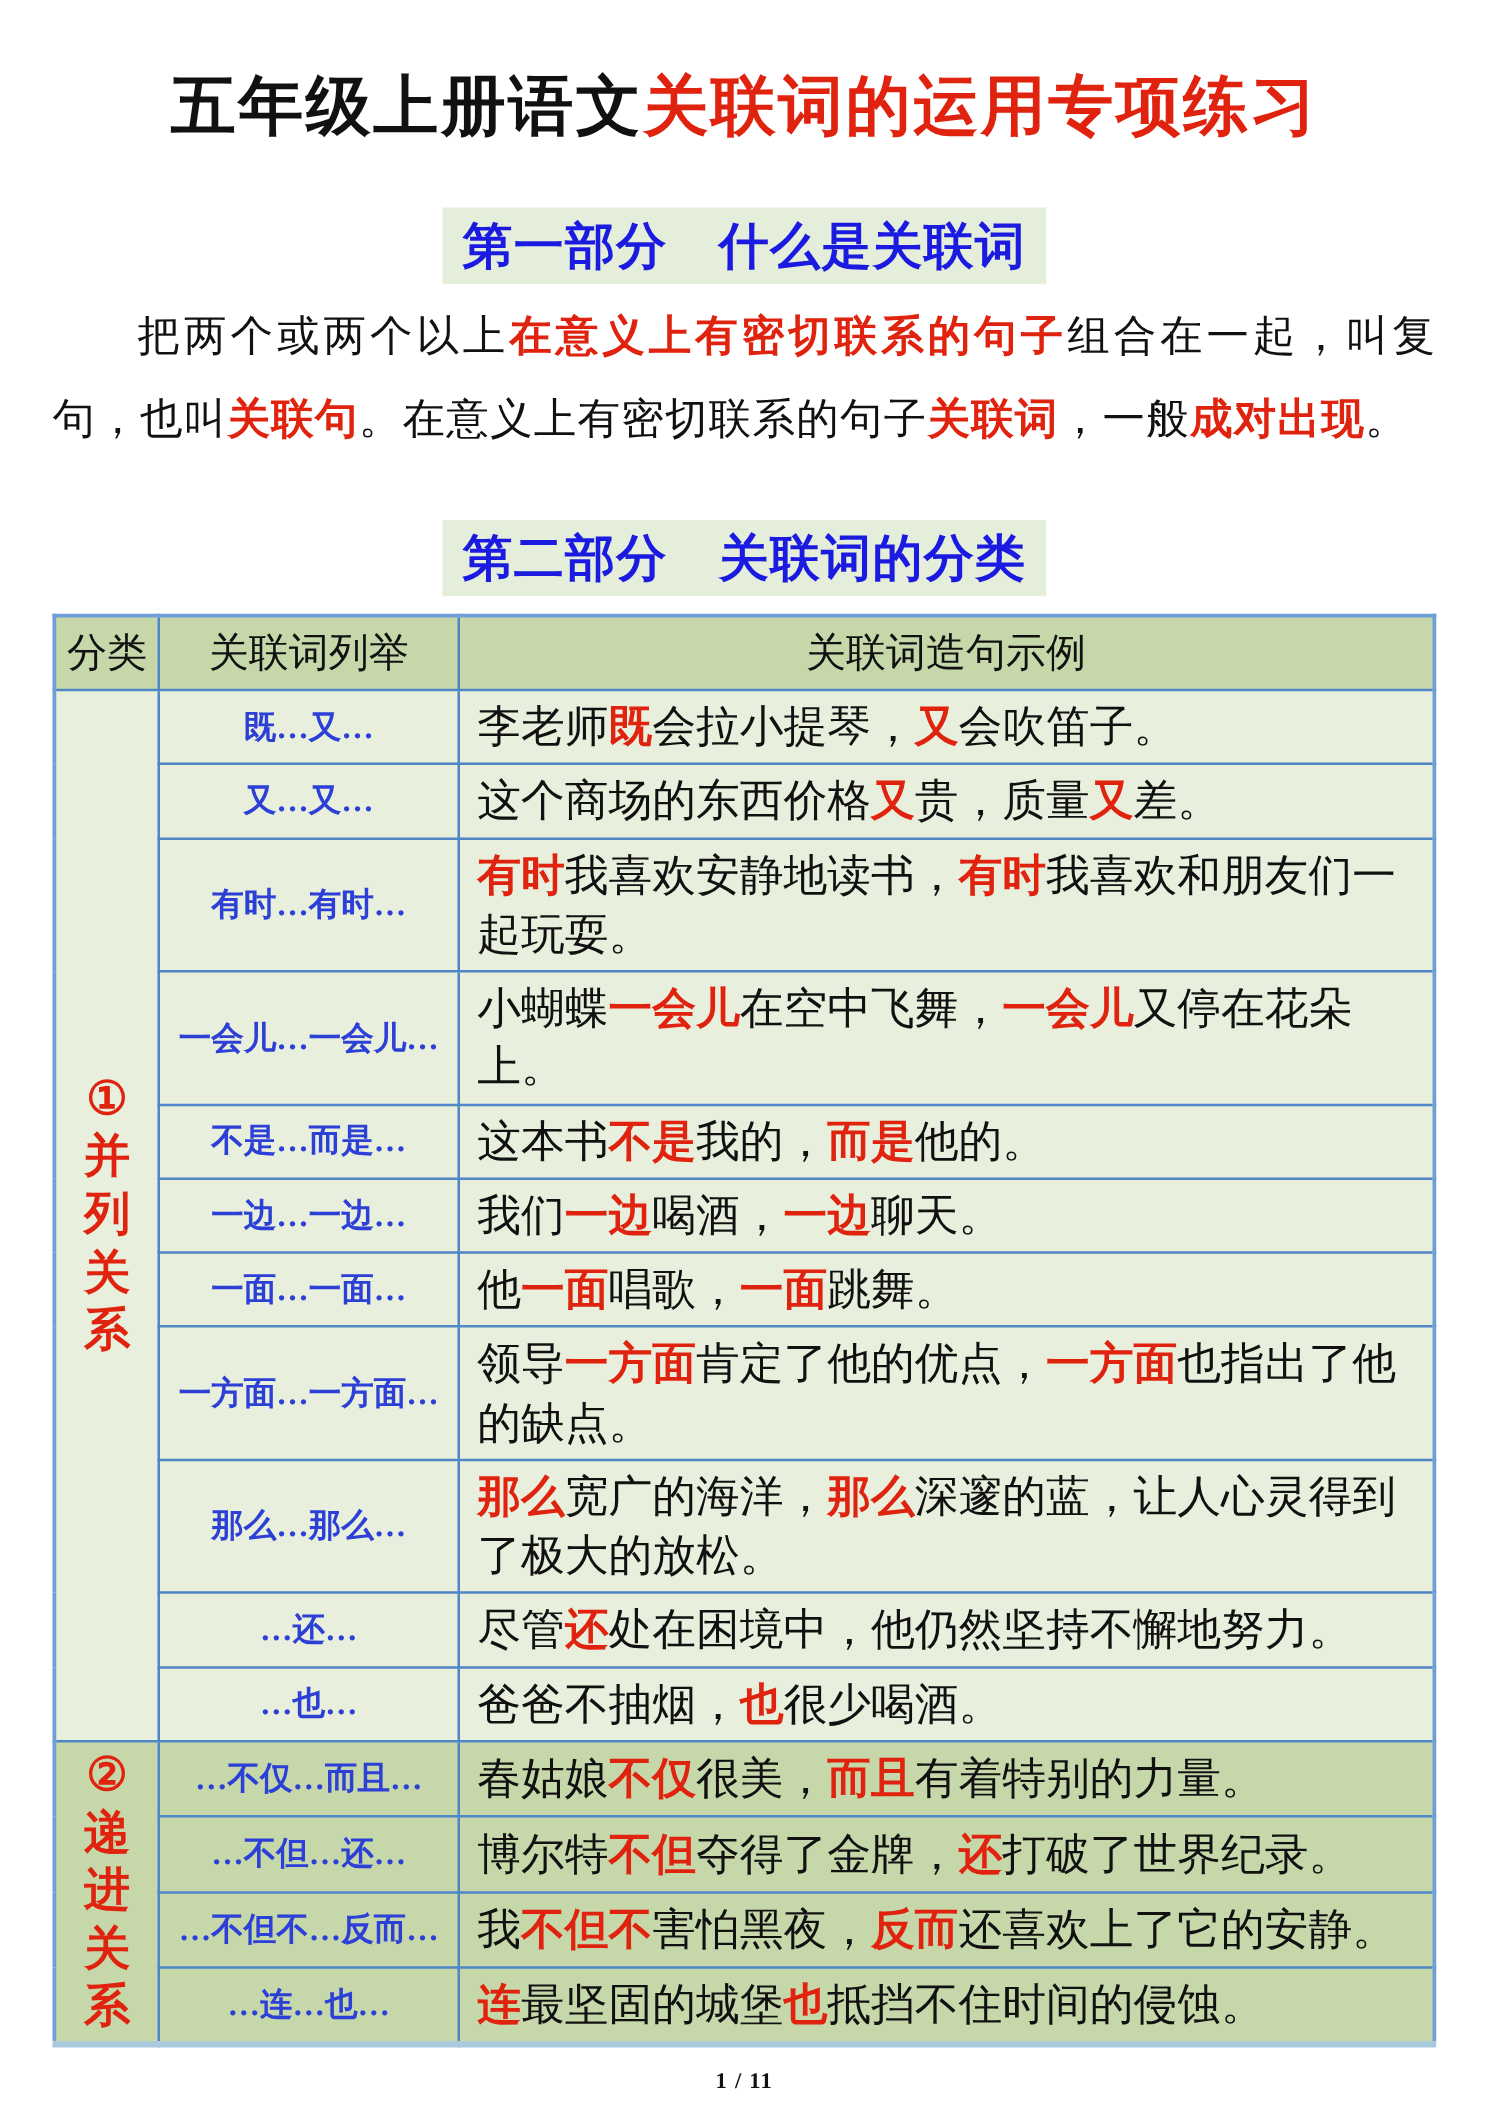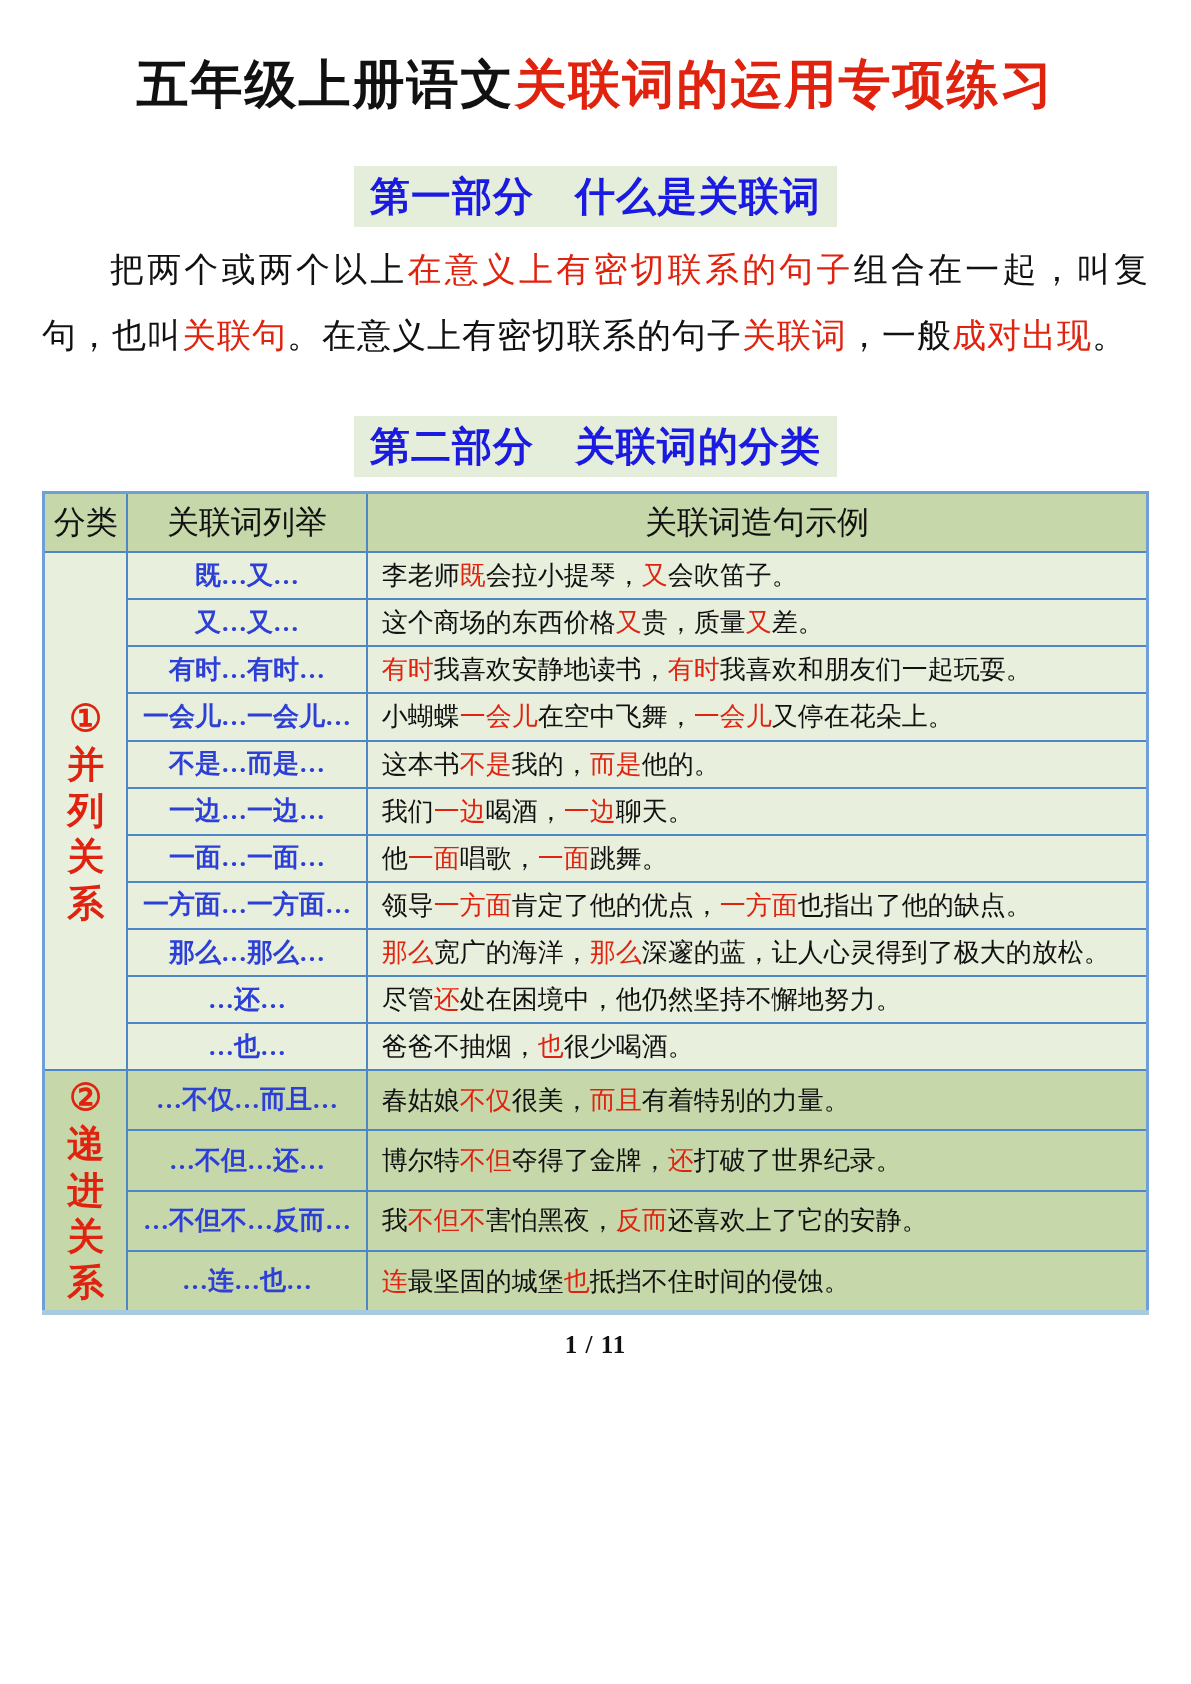--- a/index.html
+++ b/index.html
@@ -46,21 +46,21 @@
     margin-top:36px;
   }
   .intro{
     font-size:34px;
     line-height:1.95;
     text-align:justify;
     text-indent:2em;
     margin:10px 0 6px 0;
     letter-spacing:1px;
   }
-  .red{color:var(--red);}
+  .red{color:var(--red);font-weight:bold;}
   table.conj{
     border-collapse:collapse;
     width:1107px;
     margin-top:14px;
     border:3px solid var(--border-outer);
     border-bottom:5px solid #a9cadd;
   }
   table.conj th, table.conj td{
     border:2px solid var(--border);
     vertical-align:middle;
@@ -90,30 +90,30 @@
   td.conj-cell{
     color:var(--blue);
     font-size:26px;
     font-weight:bold;
     text-align:center;
     line-height:1.3;
     padding:5px 6px;
     word-break:break-all;
   }
   td.ex-cell{
-    font-size:26px;
+    font-size:35px;
     line-height:1.35;
     padding:5px 10px 5px 14px;
     text-align:left;
   }
   tr.group-0 td{background:var(--light-bg);}
   tr.group-1 td{background:var(--dark-bg);}
   .footer{
     text-align:center;
-    font-size:25px;
+    font-size:18px;
     font-weight:bold;
     margin-top:16px;
     letter-spacing:1px;
   }
 </style>
 </head>
 <body>
 
 <div class="page">
 

